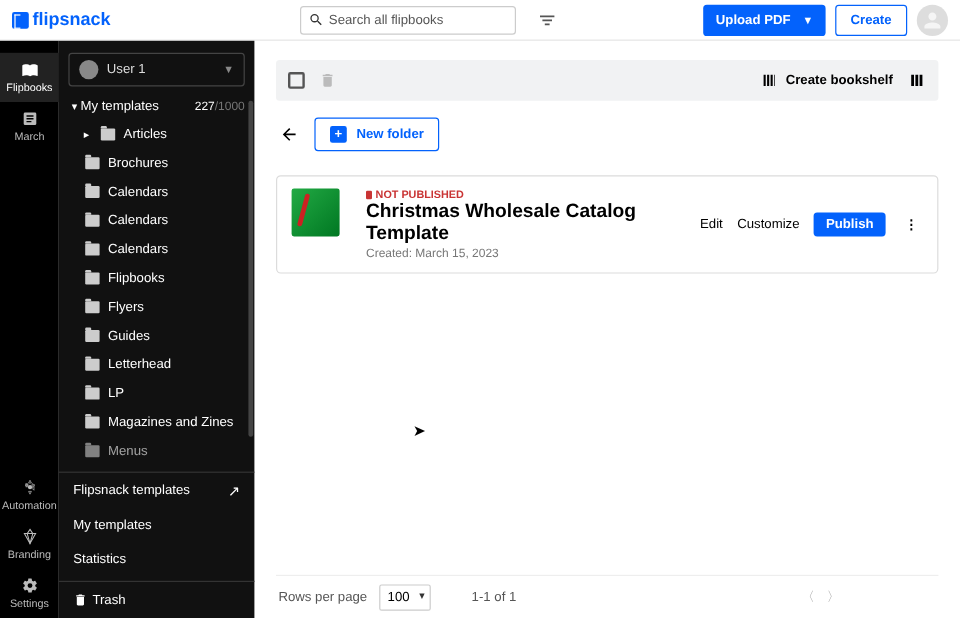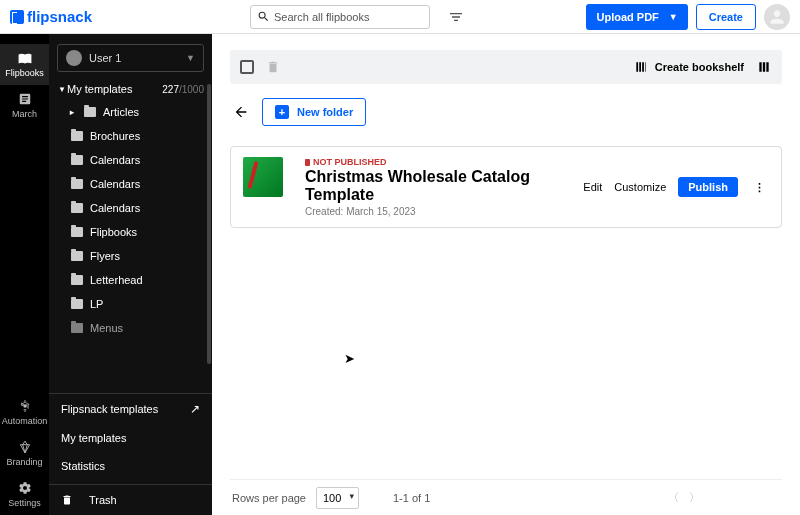--- a/index.html
+++ b/index.html
@@ -39,21 +39,21 @@
 .tree-head .count { margin-left: auto; color: #777; font-size: 10px; }
 .tree-head .count .cur { color: #fff; }
 .tree-item { display: flex; align-items: center; padding: 6px 8px 6px 22px; gap: 7px; cursor: pointer; color:#fff; }
 .tree-item.sub { padding-left: 18px; }
 .chev { width: 10px; display: inline-block; text-align: center; font-size:9px;}
 .folder-ic { width: 12px; height: 10px; background: #ccc; border-radius: 1px; position: relative; flex-shrink: 0; }
 .folder-ic:before { content:''; position:absolute; top:-2px; left:0; width:5px; height:2px; background:#ccc; border-radius:1px 1px 0 0; }
 .sidebar-links { border-top: 1px solid #333; }
 .sidebar-link { padding: 8px 12px; cursor: pointer; display: flex; align-items: center; color:#fff;text-align:right;}
 .sidebar-link .ext { margin-left: auto; font-size: 12px; }
-.trash-link { padding: 8px 12px; display: flex; align-items: center; gap: 16px; cursor: pointer; color:#fff; border-top: 1px solid #333; margin-top:4px;}
+.trash-link { padding: 8px 12px; display: flex; align-items: center; gap: 4px; cursor: pointer; color:#fff; border-top: 1px solid #333; margin-top:4px;}
 .scroll-ind { position: absolute; right: 1px; top: 50px; width: 4px; height: 280px; background: #444; border-radius: 2px; }
 
 
 .main { flex: 1; background: #fff; display: flex; flex-direction: column; padding: 16px 18px 0; min-width: 0; }
 .toolbar { background: #f1f2f3; height: 34px; border-radius: 3px; display: flex; align-items: center; padding: 0 10px; gap: 12px; }
 .checkbox { width: 14px; height: 14px; border: 2px solid #555; border-radius: 2px; cursor: pointer; }
 .trash-icon { color: #aaa; cursor: pointer; }
 .toolbar .spacer { flex: 1; }
 .shelf { display: flex; align-items: center; gap: 6px; font-size: 11px; font-weight: bold; cursor: pointer; }
 .view-toggle { cursor: pointer; }
@@ -196,25 +196,33 @@
       <div class="tree-item">
           <span class="folder-ic"></span>
           <span>Flipbooks</span>
         </div>
       <div class="tree-item">
           <span class="folder-ic"></span>
           <span>Flyers</span>
         </div>
       <div class="tree-item">
           <span class="folder-ic"></span>
+          <span>Guides</span>
+        </div>
+      <div class="tree-item">
+          <span class="folder-ic"></span>
           <span>Letterhead</span>
         </div>
       <div class="tree-item">
           <span class="folder-ic"></span>
           <span>LP</span>
+        </div>
+      <div class="tree-item">
+          <span class="folder-ic"></span>
+          <span>Magazines and Zines</span>
         </div>
       <div class="tree-item" style="opacity:.6;">
           <span class="folder-ic"></span>
           <span>Menus</span>
         </div>
     </div>
     <div class="sidebar-links">
       <div class="sidebar-link">
         <span>Flipsnack templates</span>
         <span class="ext">↗</span>

